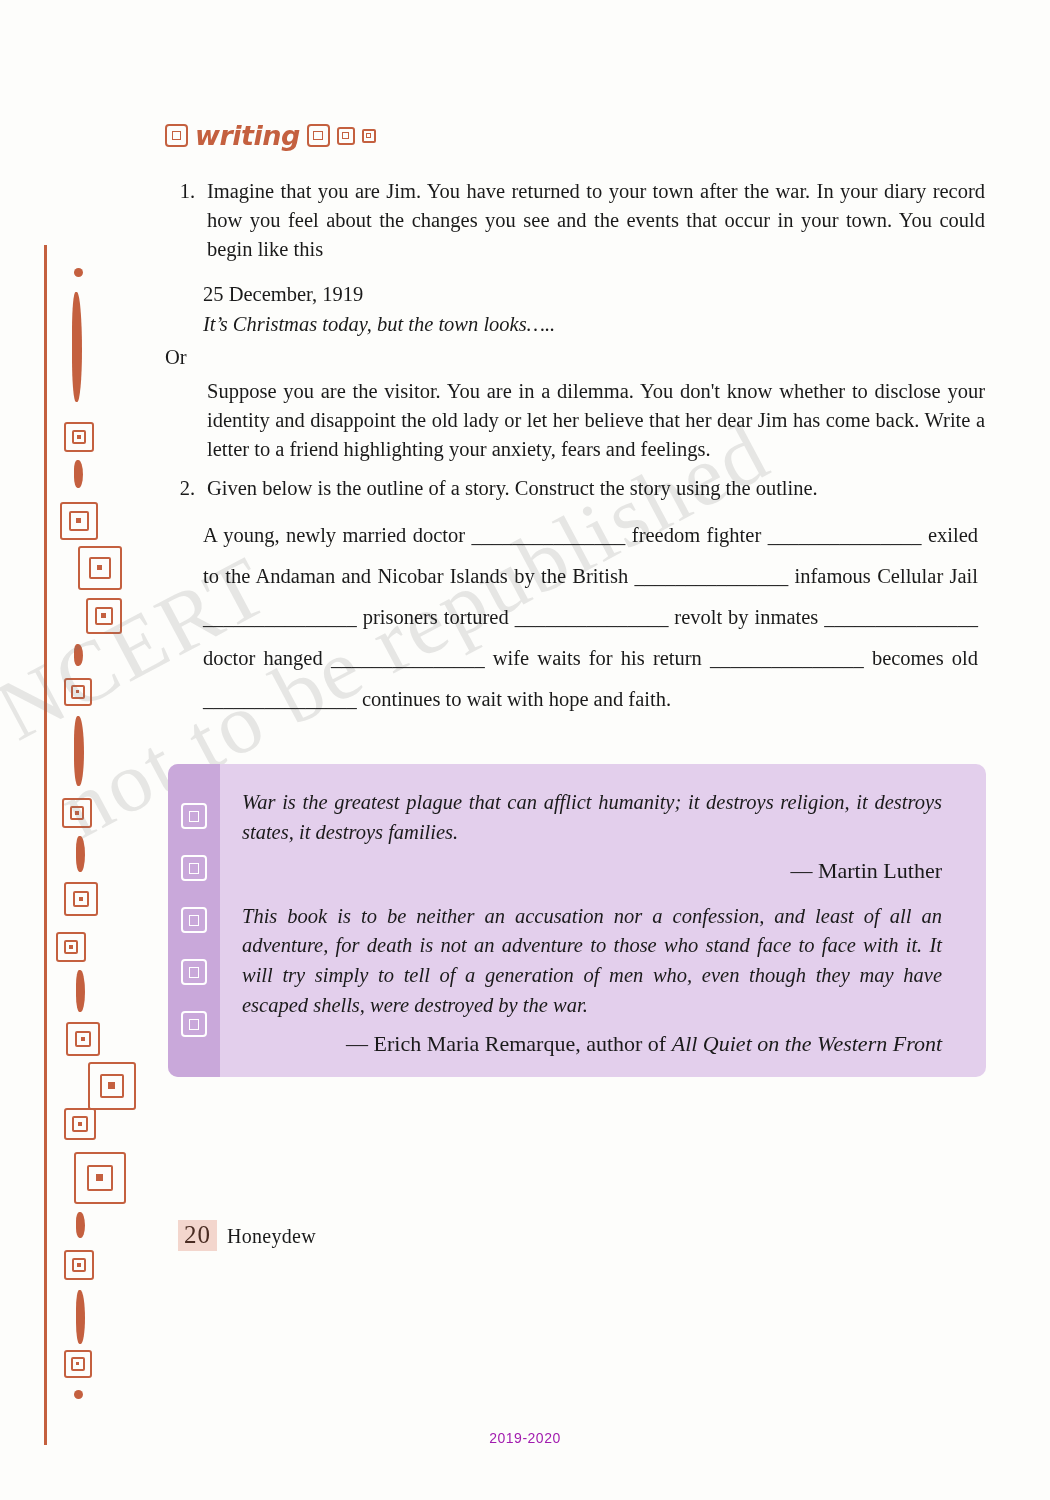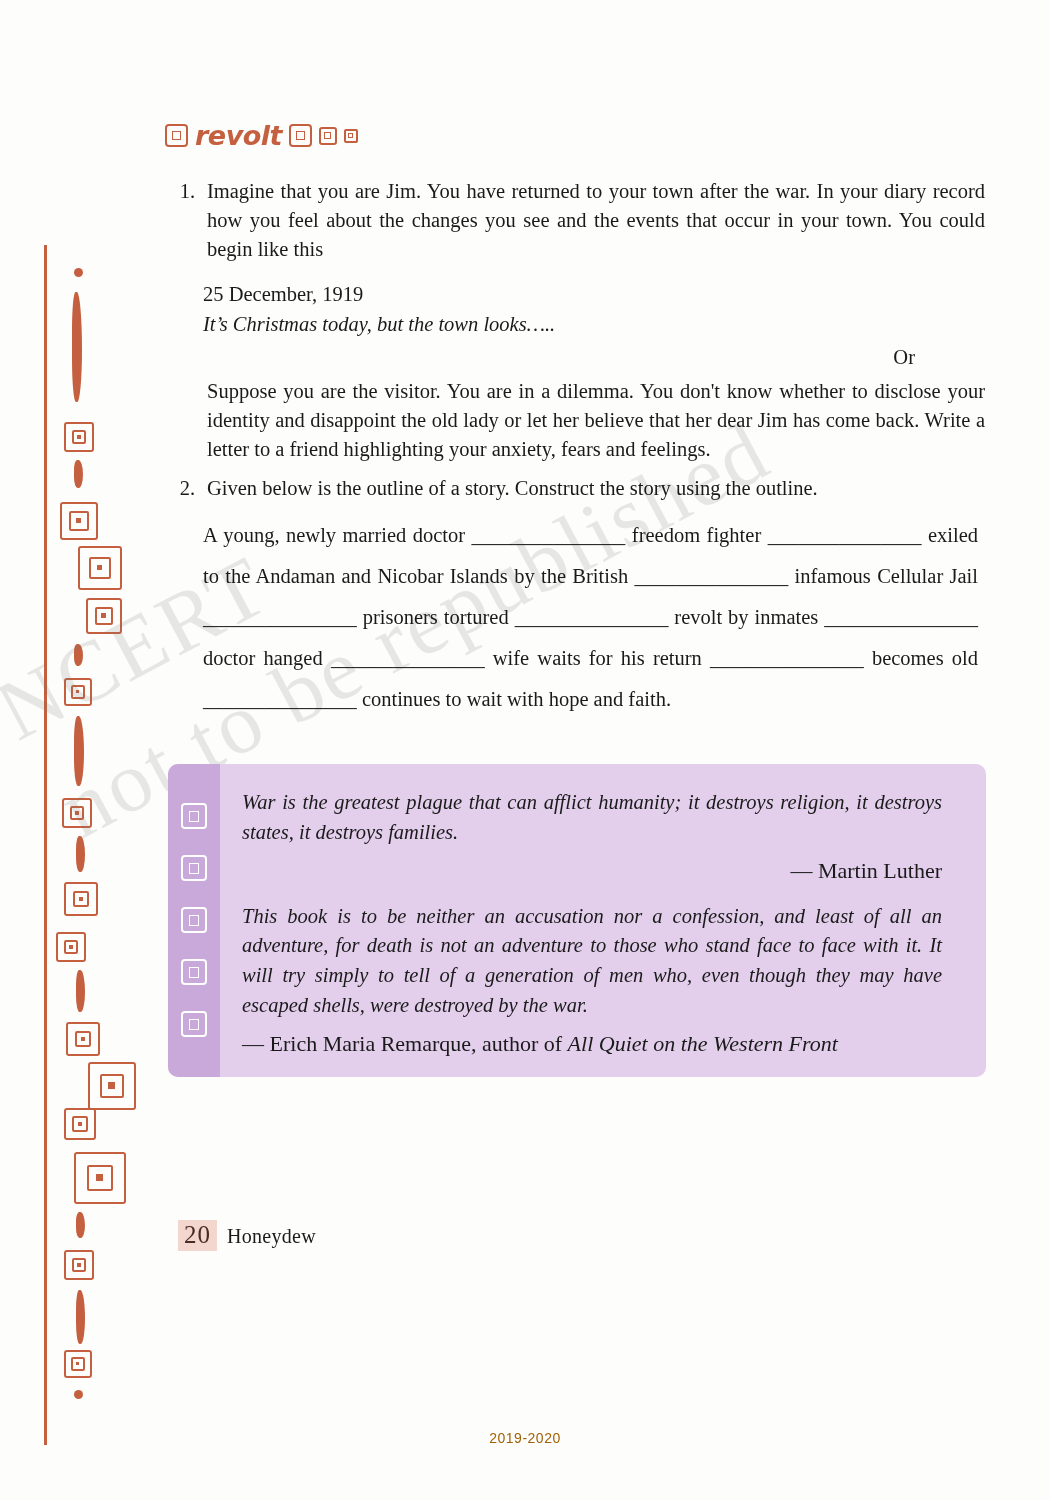--- a/index.html
+++ b/index.html
@@ -148,21 +148,21 @@
   }
 
   .diary {
     margin: 16px 0 4px 38px;
     font-size: 20.5px;
     line-height: 1.45;
   }
   .diary .line2 { font-style: italic; font-family: Liberation Serif, serif; }
 
   .or {
-    text-align: right;
+    text-align: left;
     font-size: 20.5px;
     margin: 6px 0 8px 0;
     padding-right: 70px;
   }
 
   .para {
     font-size: 20.5px;
     line-height: 1.42;
     text-align: justify;
     padding-left: 42px;
@@ -221,21 +221,21 @@
     line-height: 1.45;
     text-align: justify;
     margin: 0 0 10px 0;
   }
   .quote-attr {
     font-size: 22px;
     text-align: right;
     margin: 0 0 18px 0;
   }
   .quote-attr.left {
-    text-align: left;
+    text-align: right;
     margin-bottom: 0;
   }
   .quote-attr .bookname { font-style: italic; }
 
   
   .folio {
     position: absolute;
     left: 140px;
     top: 1220px;
     display: flex;
@@ -256,21 +256,21 @@
   }
   .year {
     position: absolute;
     left: 0;
     right: 0;
     top: 1430px;
     text-align: center;
     font-size: 14px;
     font-family: "Liberation Sans", sans-serif;
     letter-spacing: 0.5px;
-    color: #a16207;
+    color: #a21caf;
   }
 </style>
 </head>
 <body>
 
 <div class="page">
 
   <div class="left-rule"></div>
   <div class="deco-strip">
     <div class="blob" style="left:22px; top:18px; width:9px; height:9px; border-radius:50%;"></div>
@@ -301,21 +301,21 @@
 
   <div class="watermark">
     <div class="wm1">NCERT</div>
     <div class="wm2">not to be republished</div>
   </div>
 
   <div class="content">
 
     <div class="writing-head">
       <span class="sq s2"></span>
-      <span class="word">revolt</span>
+      <span class="word">writing</span>
       <span class="sq s2"></span>
       <span class="sq s3"></span>
       <span class="sq s4"></span>
     </div>
 
     <ol class="qlist">
 
       <li class="qitem">
         <span class="num">1.</span>
         <span>Imagine that you are Jim. You have returned to your town after the war. In your diary record how you feel about the changes you see and the events that occur in your town. You could begin like this</span>

